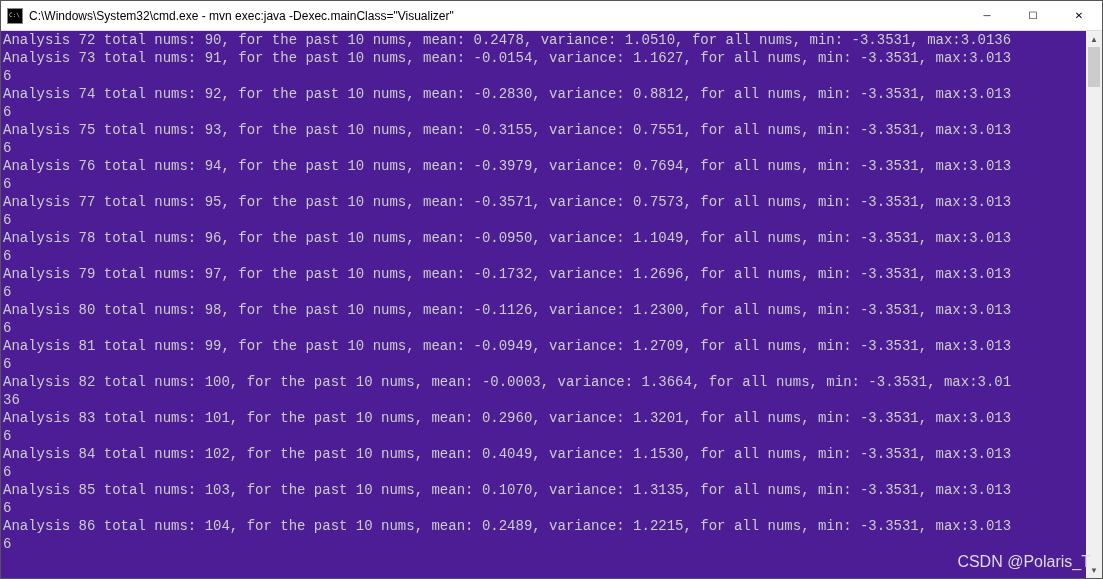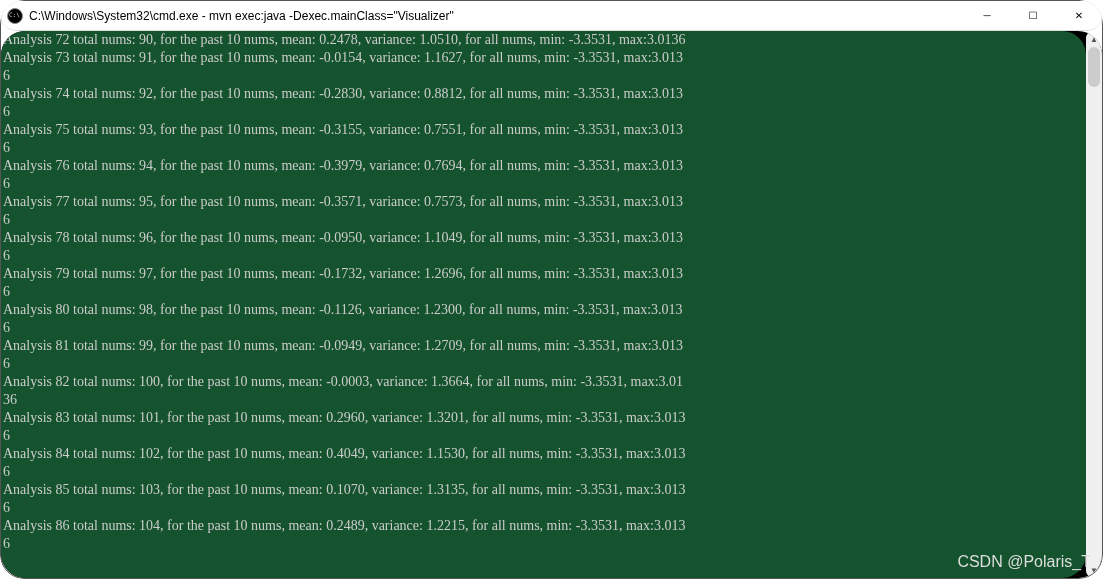--- a/index.html
+++ b/index.html
@@ -1,24 +1,24 @@
 <!DOCTYPE html>
 <html><head>
 <meta charset="utf-8">
 <style>
-  * { margin:0; padding:0; box-sizing:border-box;border-radius:24px; }
+  * { margin:0; padding:0; box-sizing:border-box; }
   body { font-family: "Segoe UI", Tahoma, sans-serif; background:#fff; width:1103px; height:579px; overflow:hidden; position:relative; }
   .window { width:1103px; height:579px; border:1px solid #555; display:flex; flex-direction:column; }
   .titlebar { height:30px; background:#fff; display:flex; align-items:center; border-bottom:1px solid #ddd; }
   .titlebar .icon-wrap { width:28px; display:flex; align-items:center; justify-content:center; }
   .titlebar .title-text { flex:1; font-size:12px; color:#000; white-space:nowrap; overflow:hidden; }
   .win-controls { display:flex; height:100%; }
   .win-btn { width:46px; height:100%; display:flex; align-items:center; justify-content:center; font-size:10px; font-family:"Segoe MDL2 Assets","Segoe UI Symbol",sans-serif; color:#000; cursor:default; }
   .console-wrap { flex:1; display:flex; background:#000; overflow:hidden; }
-  .console { flex:1; background:#14532d; color:#ccc; font-family:Liberation Serif, serif; font-size:14px; line-height:18px; padding:0 2px; white-space:pre-wrap; word-break:break-all; overflow:hidden; }
+  .console { flex:1; background:#4c1d95; color:#ccc; font-family:Liberation Mono, monospace; font-size:14px; line-height:18px; padding:0 2px; white-space:pre-wrap; word-break:break-all; overflow:hidden; }
   .scrollbar { width:16px; background:#f0f0f0; display:flex; flex-direction:column; }
   .sb-btn { height:16px; background:#f0f0f0; display:flex; align-items:center; justify-content:center; font-size:8px; color:#555; }
   .sb-track { flex:1; background:#f0f0f0; position:relative; }
   .sb-thumb { position:absolute; left:2px; right:2px; top:0; height:40px; background:#ccc; }
   .watermark { position:absolute; right:12px; bottom:8px; font-size:16px; color:#ddd; font-family:"Microsoft YaHei","Segoe UI",sans-serif; pointer-events:none; }
   .cmd-icon { width:16px; height:16px; background:#000; border:1px solid #888; position:relative; }
   .cmd-icon::after { content:"C:\\"; color:#ccc; font-size:6px; position:absolute; left:1px; top:2px; font-family:Consolas,monospace; }
 </style>
 </head>
 <body>

